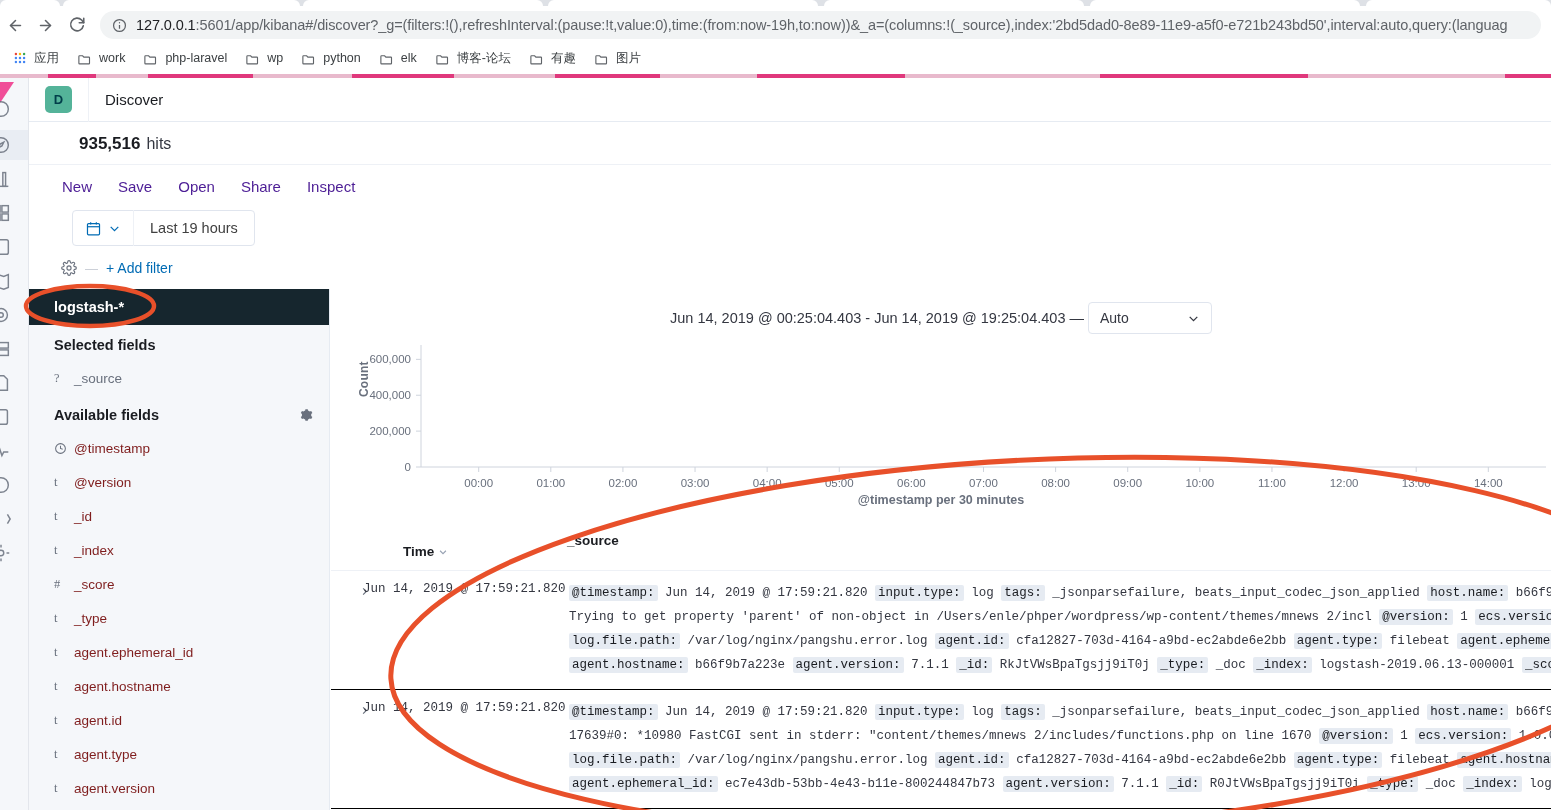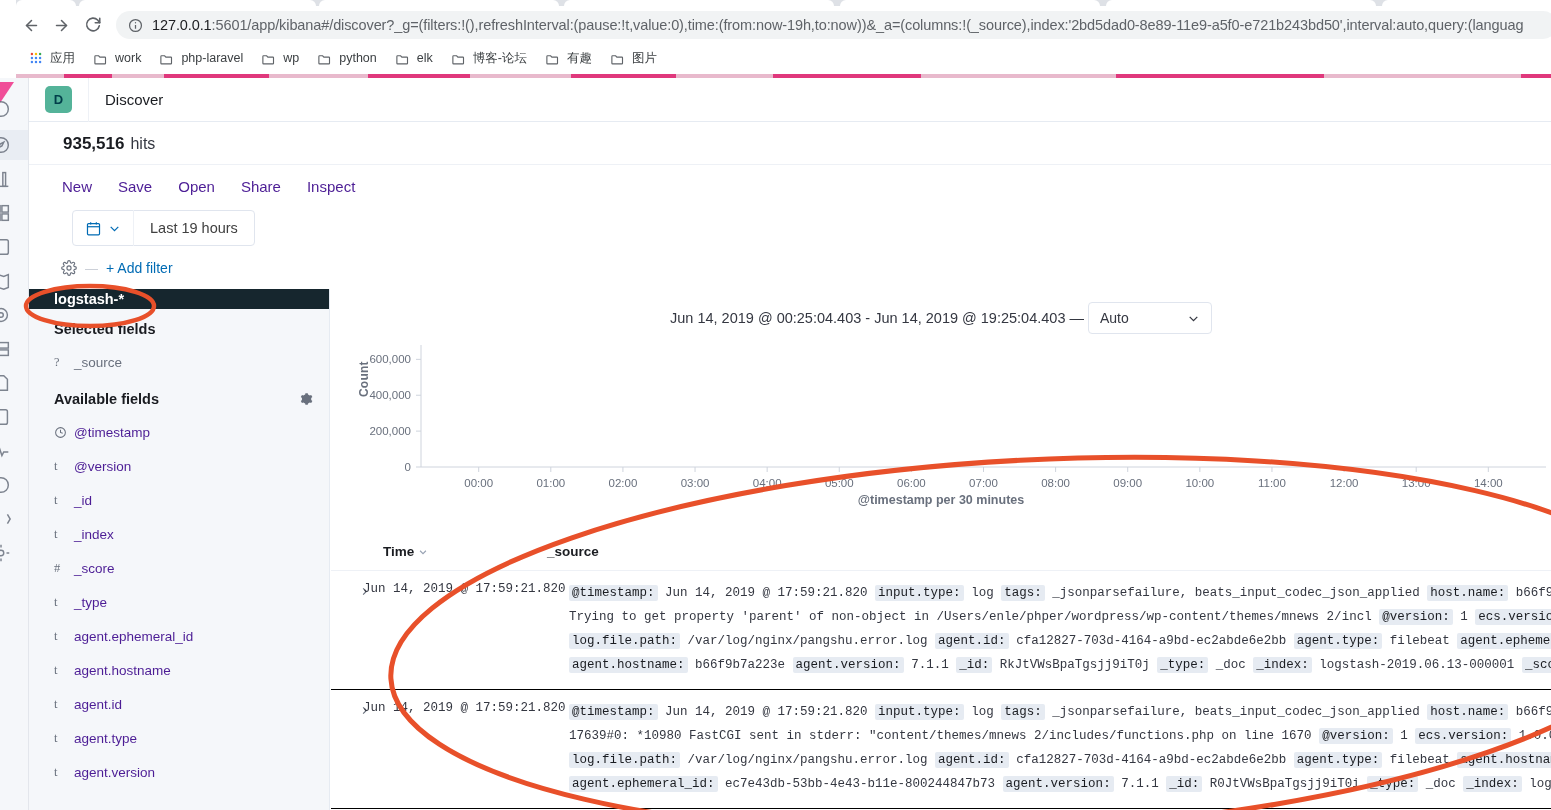--- a/index.html
+++ b/index.html
@@ -6,21 +6,21 @@
   html, body {
     width: 1551px; height: 810px;
     overflow: hidden;
     background: #fff;
     font-family: "Liberation Sans", sans-serif;
     -webkit-font-smoothing: antialiased;
   }
   #app { position: relative; width: 1551px; height: 810px; overflow: hidden; }
 
   
-  .chrome { position: absolute; left: 16px; top: 0; width: 1225px; height: 76px; background: #fff; }
+  .chrome { position: absolute; left: 0; top: 0; width: 1225px; height: 76px; background: #fff; }
   .tabstrip { position: absolute; left: 0; top: 0; width: 1551px; height: 6px; background: #dee1e6; }
   .tab-a { position: absolute; top: 0; height: 6px; background: #fff; border-radius: 6px 6px 0 0; }
 
   .urlrow { position: absolute; left: 0; top: 6px; width: 1551px; height: 38px; display: flex; align-items: center; }
   .navbtn { width: 30px; height: 30px; display: flex; align-items: center; justify-content: center;
             color: #5f6368; flex: 0 0 auto; }
   .navbtn svg { display: block; }
   .omnibox { flex: 1 1 auto; height: 28px; background: #f1f3f4; border-radius: 14px;
              display: flex; align-items: center; padding: 0 12px; margin-left: 6px; margin-right: 10px;
              overflow: hidden; }
@@ -55,21 +55,21 @@
   .appbar { position: absolute; left: 29px; top: 0; width: 1522px; height: 44px;
             background: #fff; border-bottom: 1px solid #e6ebf2; display: flex; align-items: center; }
   .appbar .sep { width: 1px; height: 44px; background: #eef1f6; }
   .dlogo { width: 27px; height: 27px; border-radius: 5px; background: #54b399; color: #013e4a;
            font-size: 13px; font-weight: 600; display: flex; align-items: center; justify-content: center;
            margin: 0 16px; flex: 0 0 auto; }
   .apptitle { font-size: 15px; color: #1a1c21; font-weight: 400; padding-left: 16px; }
 
   
   .hitsrow { position: absolute; left: 29px; top: 45px; width: 1522px; height: 42px;
-             border-bottom: 1px solid #eef1f6; display: flex; align-items: center; padding-left: 34px; }
+             border-bottom: 1px solid #eef1f6; display: flex; align-items: center; padding-left: 50px; }
   .hitsnum { font-size: 17px; font-weight: 700; color: #1a1c21; }
   .hitslbl { font-size: 16px; color: #343741; margin-left: 6px; }
 
   
   .toolbar { position: absolute; left: 29px; top: 88px; width: 1522px; height: 40px;
              display: flex; align-items: center; padding-left: 33px; gap: 26px; }
   .tlink { font-size: 15px; color: #4c1d95; }
 
   
   .querybar { position: absolute; left: 29px; top: 128px; width: 1522px; height: 44px; display: flex;
@@ -89,30 +89,30 @@
   
   .filterrow { position: absolute; left: 29px; top: 172px; width: 1522px; height: 36px;
                display: flex; align-items: center; padding-left: 32px; gap: 8px; }
   .gearico { color: #69707d; display: flex; }
   .fdash { color: #c6cbd4; font-size: 13px; }
   .addfilter { font-size: 14px; color: #006bb4; }
 
   
   .sidebar { position: absolute; left: 29px; top: 211px; width: 301px; height: 521px;
              background: #f5f7fa; border-right: 1px solid #e6ebf2; overflow: hidden; }
-  .idxpattern { height: 20px; background: #16262e; color: #fff; display: flex; align-items: center;
+  .idxpattern { height: 36px; background: #16262e; color: #fff; display: flex; align-items: center;
                 padding-left: 25px; font-size: 14.5px; font-weight: 700; }
   .sb-head { display: flex; align-items: center; justify-content: space-between;
              padding: 12px 16px 8px 25px; }
   .sb-head .t { font-size: 14.5px; font-weight: 700; color: #1a1c21; }
   .fieldrow { display: flex; align-items: center; height: 34px; padding-left: 25px; }
   .ftype { width: 20px; font-size: 12.5px; color: #69707d; font-family: "Liberation Serif", serif;
            flex: 0 0 auto; }
   .ftype.clock { display: flex; align-items: center; }
-  .fname { font-size: 13.5px; color: #4c1d95; }
+  .fname { font-size: 13.5px; color: #7f1d1d; }
   .fname.dim { color: #69707d; }
 
   
   .collapse { position: absolute; left: 332px; top: 295px; width: 19px; height: 19px; border-radius: 50%;
               background: #d3dae6; color: #fff; display: flex; align-items: center; justify-content: center; }
 
   
   .main { position: absolute; left: 331px; top: 211px; width: 1220px; height: 521px;
           background: #fff; overflow: hidden; }
   .charthead { height: 46px; display: flex; align-items: center; justify-content: center; gap: 4px;
@@ -122,21 +122,21 @@
                  display: flex; align-items: center; justify-content: space-between; padding: 0 11px; }
   .intervalsel .v { font-size: 14px; color: #343741; }
 
   .chartwrap { position: absolute; left: 0; top: 46px; width: 1220px; height: 170px; }
   .ylabel { position: absolute; left: 26px; top: 62px; font-size: 12px; font-weight: 700; color: #69707d;
             transform: rotate(-90deg); transform-origin: left top; letter-spacing: .2px; }
   .xcaption { position: absolute; left: 0; top: 204px; width: 1220px; text-align: center;
               font-size: 12.5px; font-weight: 700; color: #69707d; }
 
   .doctable { position: absolute; left: 0; top: 244px; width: 1220px; height: 280px; }
-  .dt-head { display: flex; height: 38px; align-items: center; border-bottom: 1px solid #eef1f6; }
+  .dt-head { display: flex; height: 38px; border-bottom: 1px solid #eef1f6; padding-left: 20px; }
   .dt-h-time { width: 210px; padding-left: 52px; font-size: 13.5px; font-weight: 700; color: #1a1c21;
                display: flex; align-items: center; gap: 4px; }
   .dt-h-src { font-size: 13.5px; font-weight: 700; color: #1a1c21; padding-left: 6px; }
   .dt-row { display: flex; border-bottom: 1px solid #000000; padding: 10px 0 12px 0; }
   .dt-exp { width: 32px; padding-left: 28px; color: #69707d; flex: 0 0 auto; padding-top: 2px; }
   .dt-time { width: 206px; font-family: "Liberation Mono", monospace; font-size: 12.5px; color: #343741;
              white-space: nowrap; flex: 0 0 auto; padding-top: 1px; }
   .dt-src { flex: 1 1 auto; overflow: hidden; padding-right: 0; }
   .srcline { font-family: "Liberation Mono", monospace; font-size: 12.5px; color: #343741;
              line-height: 24px; white-space: nowrap; }

